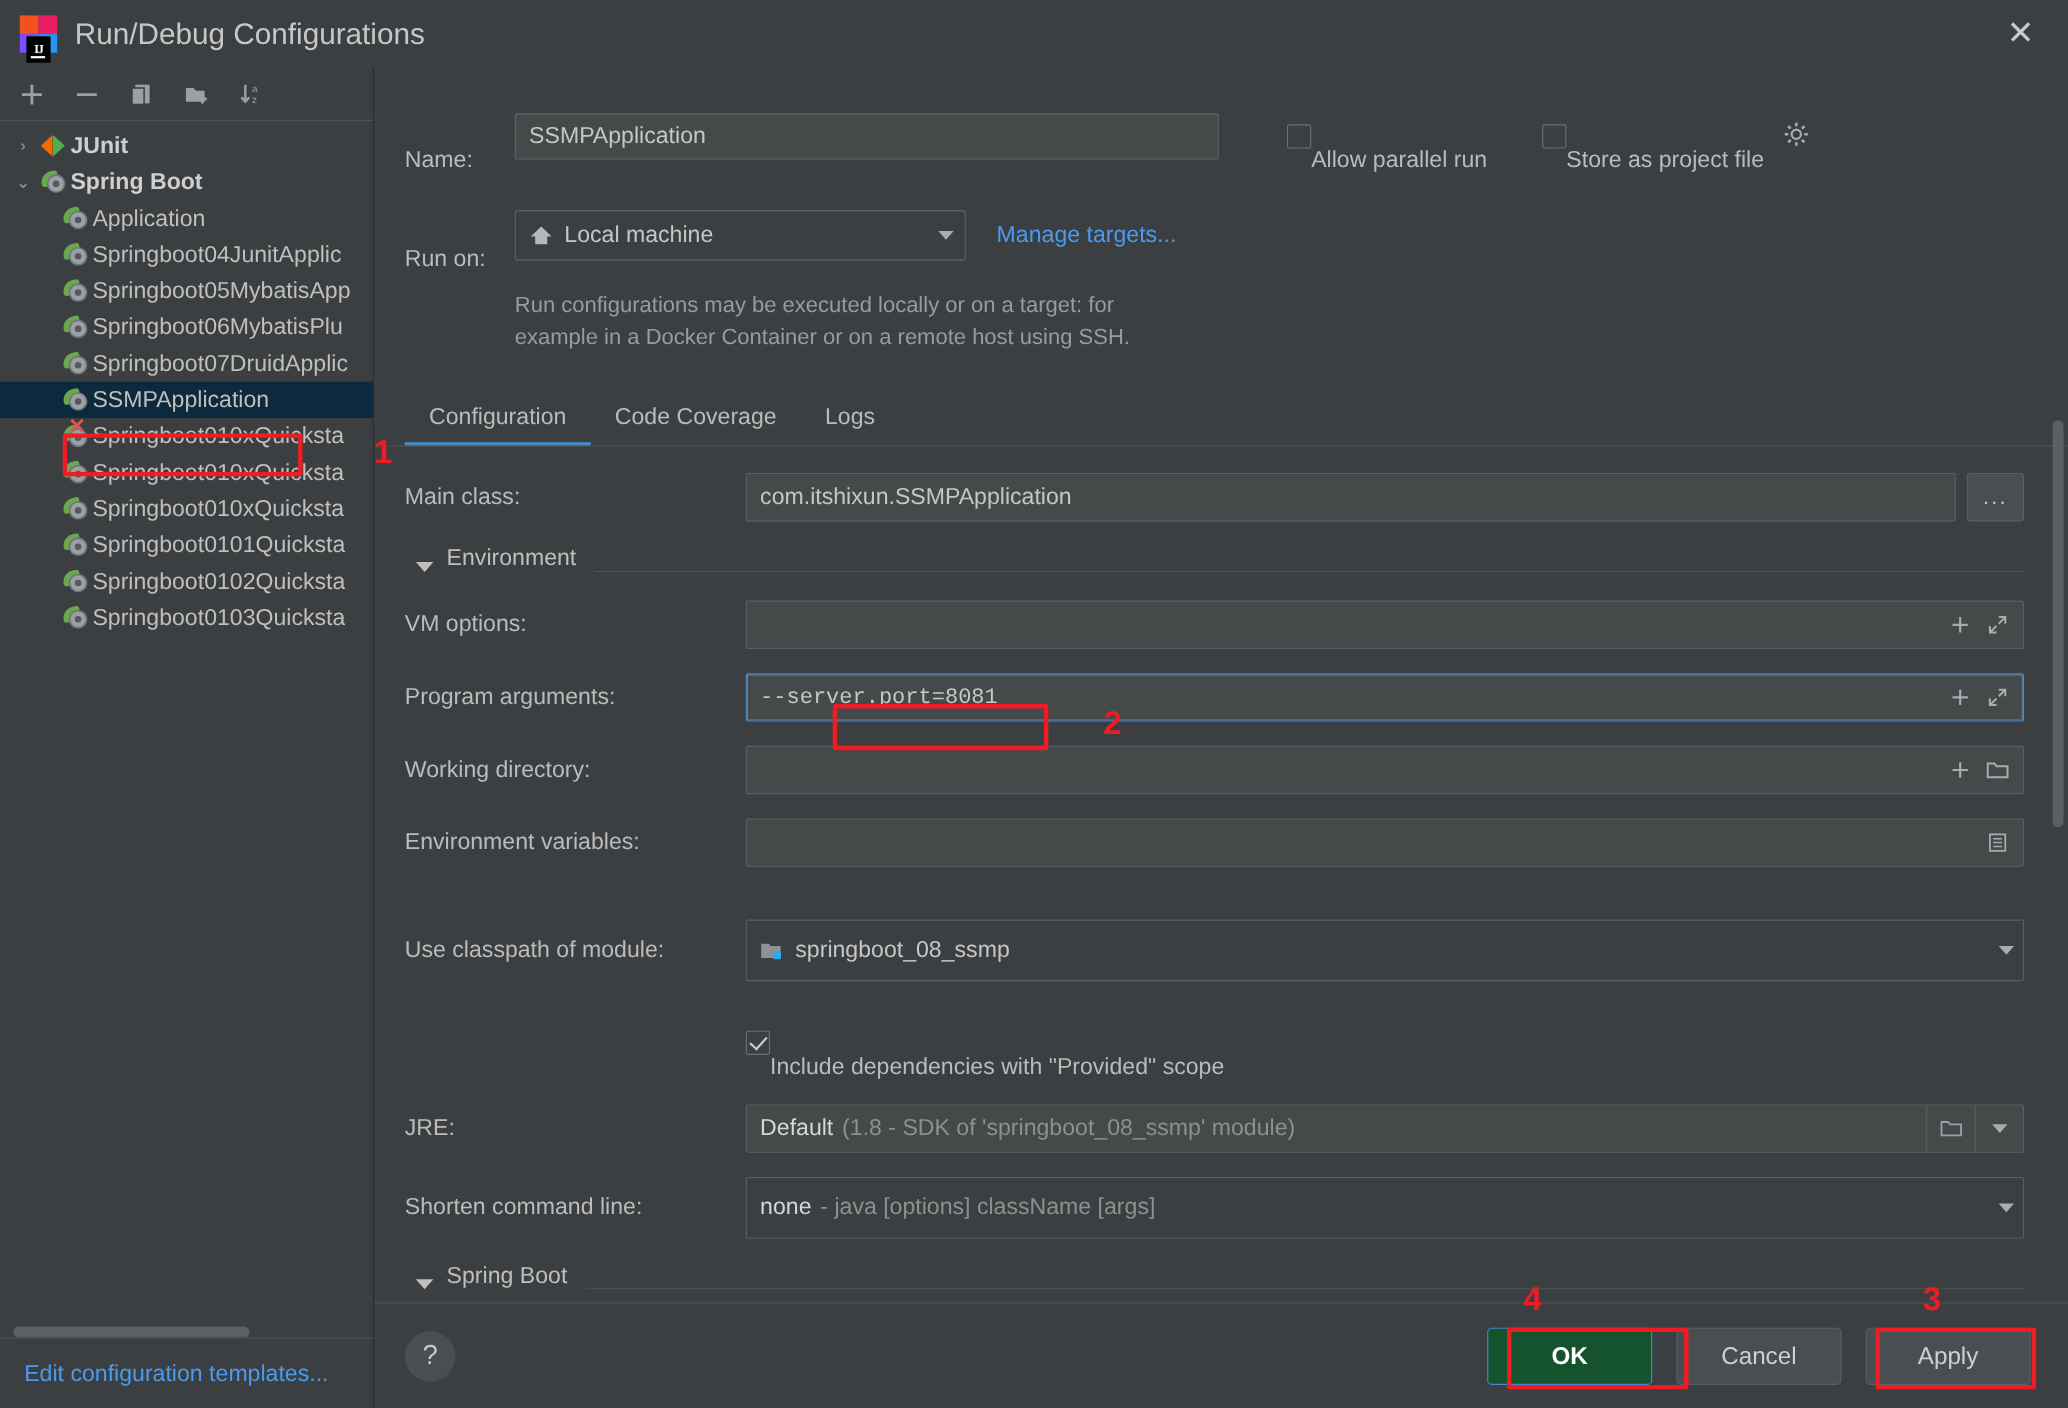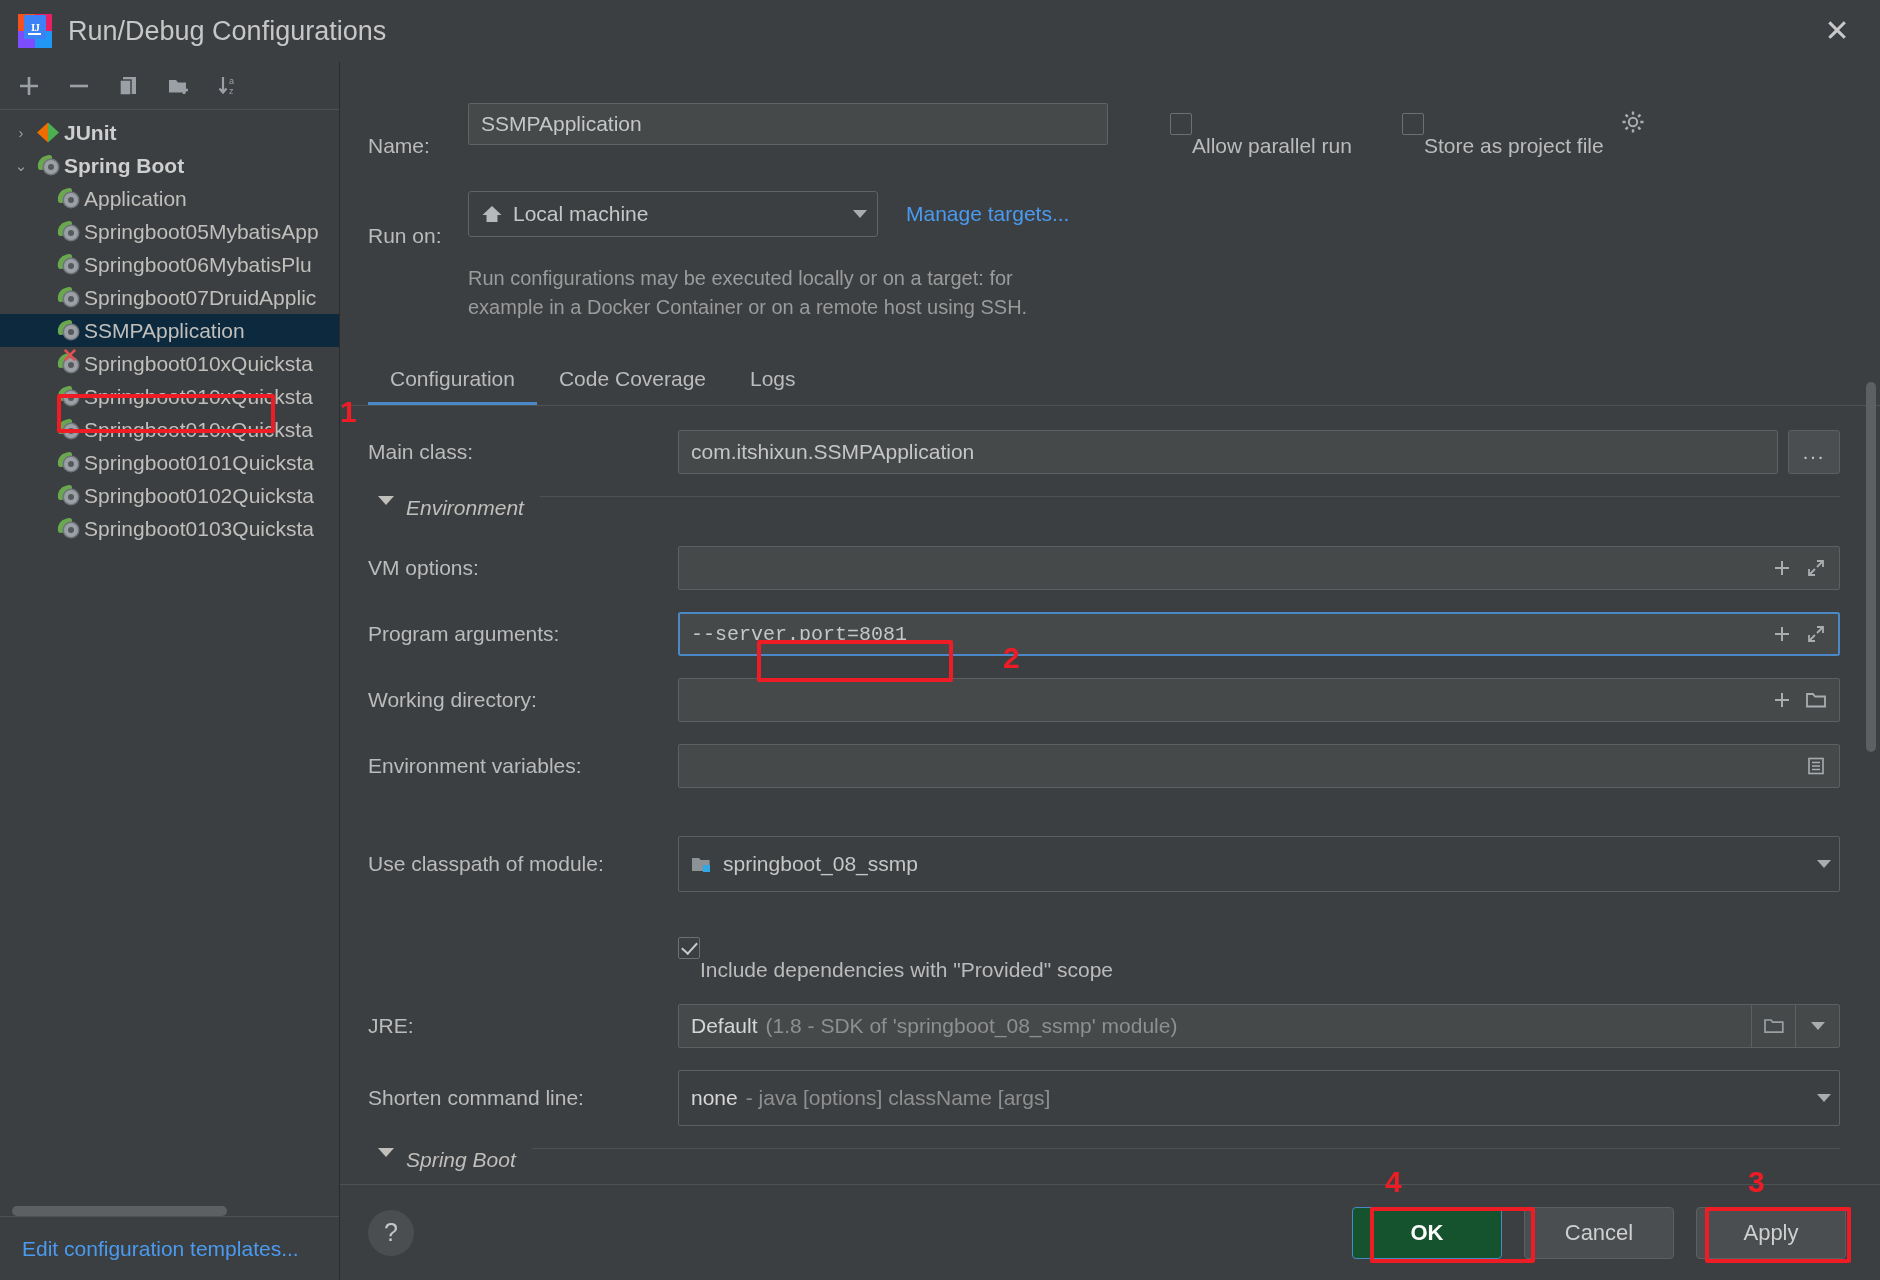--- a/index.html
+++ b/index.html
@@ -25,22 +25,22 @@
     padding: 0 22px 0 18px;
     background: #3c3f41;
   }
   #app-logo { width: 34px; height: 34px; position: relative; flex: 0 0 34px; }
   #app-logo .q { position: absolute; width: 17px; height: 17px; }
   #app-logo .q1 { left:0; top:0; background:#f4511e; }
   #app-logo .q2 { right:0; top:0; background:#e91e63; }
   #app-logo .q3 { left:0; bottom:0; background:#7c4dff; }
   #app-logo .q4 { right:0; bottom:0; background:#2196f3; }
   #app-logo .inner {
-    position:absolute; left:6px; top:1px; width:22px; height:24px;
-    background:#3b82f6; color:#fff; font-size:11px; font-weight:bold;
+    position:absolute; left:6px; top:19px; width:22px; height:24px;
+    background:#000000; color:#fff; font-size:11px; font-weight:bold;
     font-family:Liberation Serif, serif;
     display:flex; align-items:center; justify-content:center;
     letter-spacing:-1px;
   }
   #app-logo .inner::after{
     content:""; position:absolute; left:4px; bottom:4px;
     width:13px; height:2px; background:#fff;
   }
   #title-text {
     margin-left: 16px; font-size: 27px; color: #c7c7c7;
@@ -221,21 +221,21 @@
   }
 
   .dots-btn {
     margin-left: 10px; width: 52px; height: 44px; flex:0 0 52px;
     background:#4a4e50; border:1px solid #5c6063; border-radius:3px;
     display:flex; align-items:center; justify-content:center;
     color:#c6c6c6; font-size:20px; cursor:pointer; letter-spacing:2px;
   }
 
   
-  .section-hdr { display:flex; align-items:flex-start; margin: 4px 0 26px 10px; font-style: italic; }
+  .section-hdr { display:flex; align-items:flex-end; margin: 4px 0 26px 10px; }
   .section-hdr .tri {
     width:0;height:0;border-left:8px solid transparent;
     border-right:8px solid transparent;border-top:9px solid #c0bfbc;
     margin-right: 12px; cursor:pointer;
   }
   .section-hdr .shtxt { font-size:21px; color:#c0bfbc; margin-right: 16px; }
   .section-hdr .sline { flex:1 1 auto; height:1px; background:#4e5254; }
 
   .combo-ctl {
     background:#3c3f41; border:1px solid #5c6063; border-radius:2px;
@@ -385,20 +385,30 @@
           <div class="leaf-txt">Application</div>
         </div>
         <div class="tree-row">
           <div class="indent"></div>
           <div class="ico-slot">
             <div class="sb-ico">
                 <div class="leafshape"></div>
                 <div class="gear"></div>
               </div>
             </div>
+          <div class="leaf-txt">Springboot04JunitApplic</div>
+        </div>
+        <div class="tree-row">
+          <div class="indent"></div>
+          <div class="ico-slot">
+            <div class="sb-ico">
+                <div class="leafshape"></div>
+                <div class="gear"></div>
+              </div>
+            </div>
           <div class="leaf-txt">Springboot05MybatisApp</div>
         </div>
         <div class="tree-row">
           <div class="indent"></div>
           <div class="ico-slot">
             <div class="sb-ico">
                 <div class="leafshape"></div>
                 <div class="gear"></div>
               </div>
             </div>

